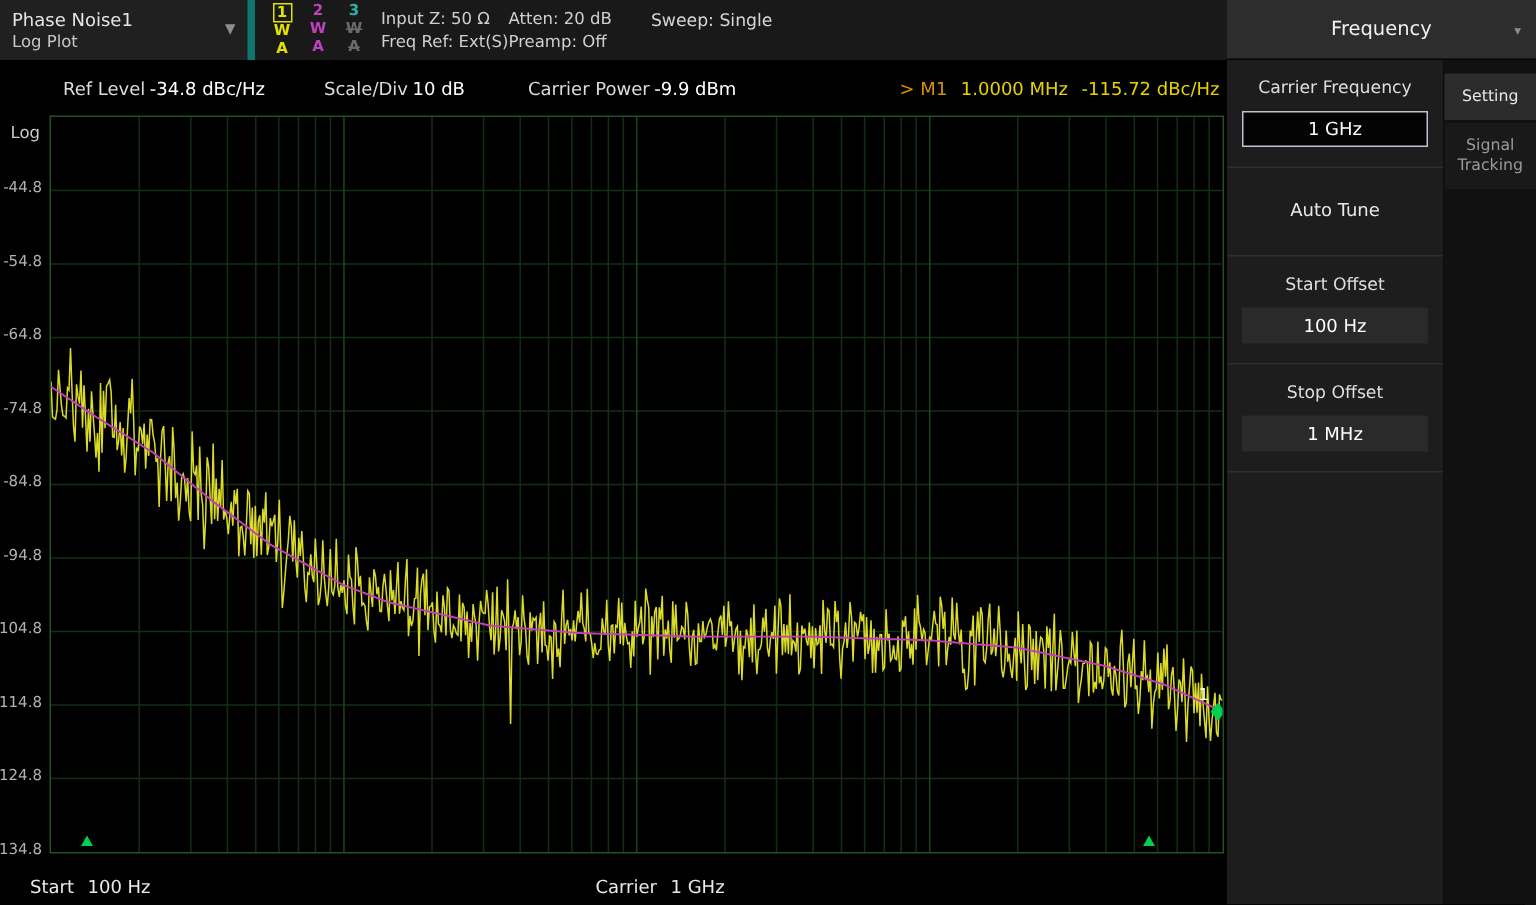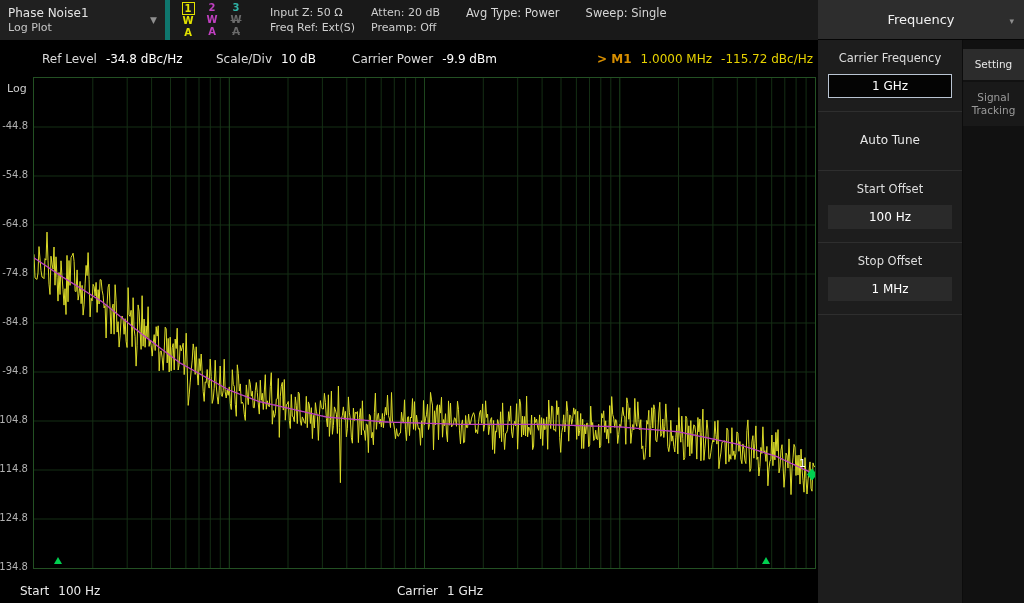--- a/index.html
+++ b/index.html
@@ -11,31 +11,31 @@
   .topbar{position:absolute;left:0;top:0;width:818px;height:40px;background:#191919;display:flex;align-items:stretch}
   .meas-box{width:170px;background:#202020;display:flex;align-items:center;justify-content:space-between;padding:0 8px;border-right:5px solid #0f766e;cursor:pointer}
   .meas-box .line1{font-size:12px;color:#e4e4e4;line-height:15px}
   .meas-box .line2{font-size:11px;color:#c6c6c6;line-height:14px}
   .caret{color:#8f8f8f;font-size:9px;margin-left:6px}
   .traces{display:flex;gap:8px;padding:2px 10px 0 10px}
   .trace-col{display:flex;flex-direction:column;align-items:center;width:16px;font-size:10px;font-weight:bold;line-height:12px;cursor:pointer}
   .trace-col .tnum{width:13px;text-align:center}
   .trace-col.active .tnum{border:1px solid currentColor;line-height:11px}
   .trace-col.dimmed .tstate{color:#6a6a6a;text-decoration:line-through}
-  .info-block{margin-left:16px;padding-top:5px;font-size:11px;color:#cfcfcf;line-height:15px;white-space:nowrap}
+  .info-block{padding-top:5px;font-size:11px;color:#cfcfcf;line-height:15px;white-space:nowrap}
   .status-item{margin-left:26px;padding-top:6px;font-size:11.5px;color:#d6d6d6;white-space:nowrap}
 
   
   .chart-area{position:absolute;left:0;top:40px;width:818px;height:563px;background:#000}
   .chart-header{position:absolute;left:0;top:12px;width:100%;height:16px;font-size:12px}
   .hpair{position:absolute;white-space:nowrap}
   .hlabel{color:#dcdcdc}
-  .hvalue{color:#ffffff;margin-left:9px}
+  .hvalue{color:#ffffff;margin-left:3px}
   .marker-readout{position:absolute;right:5px;white-space:nowrap}
-  .mprefix{color:#d88f00;font-weight:bold}
+  .mprefix{color:#d88f00;font-weight:normal}
   .mfreq,.mval{color:#e6d200;margin-left:9px}
   .ylog{position:absolute;left:7px;top:42px;font-size:11px;color:#cccccc}
   .ylabels{position:absolute;left:0;top:37px;width:30px;height:491px}
   .ylab{position:absolute;right:2px;font-size:10px;color:#b2b2b2;white-space:nowrap}
   .plot{position:absolute;left:33px;top:37px;width:783px;height:492px;border:1px solid #235023;background:#000}
   .plot svg{display:block;width:781px;height:490px;overflow:hidden}
   .xlabels{position:absolute;left:16px;top:544px;width:944px;height:16px;font-size:12px}
   .xpair{white-space:nowrap;color:#eaeaea}
   .xl-start{position:absolute;left:4px}
   .xl-carrier{position:absolute;left:33px;width:782px;text-align:center}
@@ -91,21 +91,20 @@
 
     <div class="info-block">
       <div>Input Z: 50 Ω</div>
       <div>Freq Ref: Ext(S)</div>
     </div>
     <div class="info-block">
       <div>Atten: 20 dB</div>
       <div>Preamp: Off</div>
     </div>
 
-    <div class="status-item">Avg Type: Power</div>
     <div class="status-item">Sweep: Single</div>
   </div>
 
   <div class="chart-area">
 
     <div class="chart-header">
       <span class="hpair" style="left:42px">
         <span class="hlabel">Ref Level</span><span class="hvalue">-34.8 dBc/Hz</span>
       </span>
       <span class="hpair" style="left:216px">

